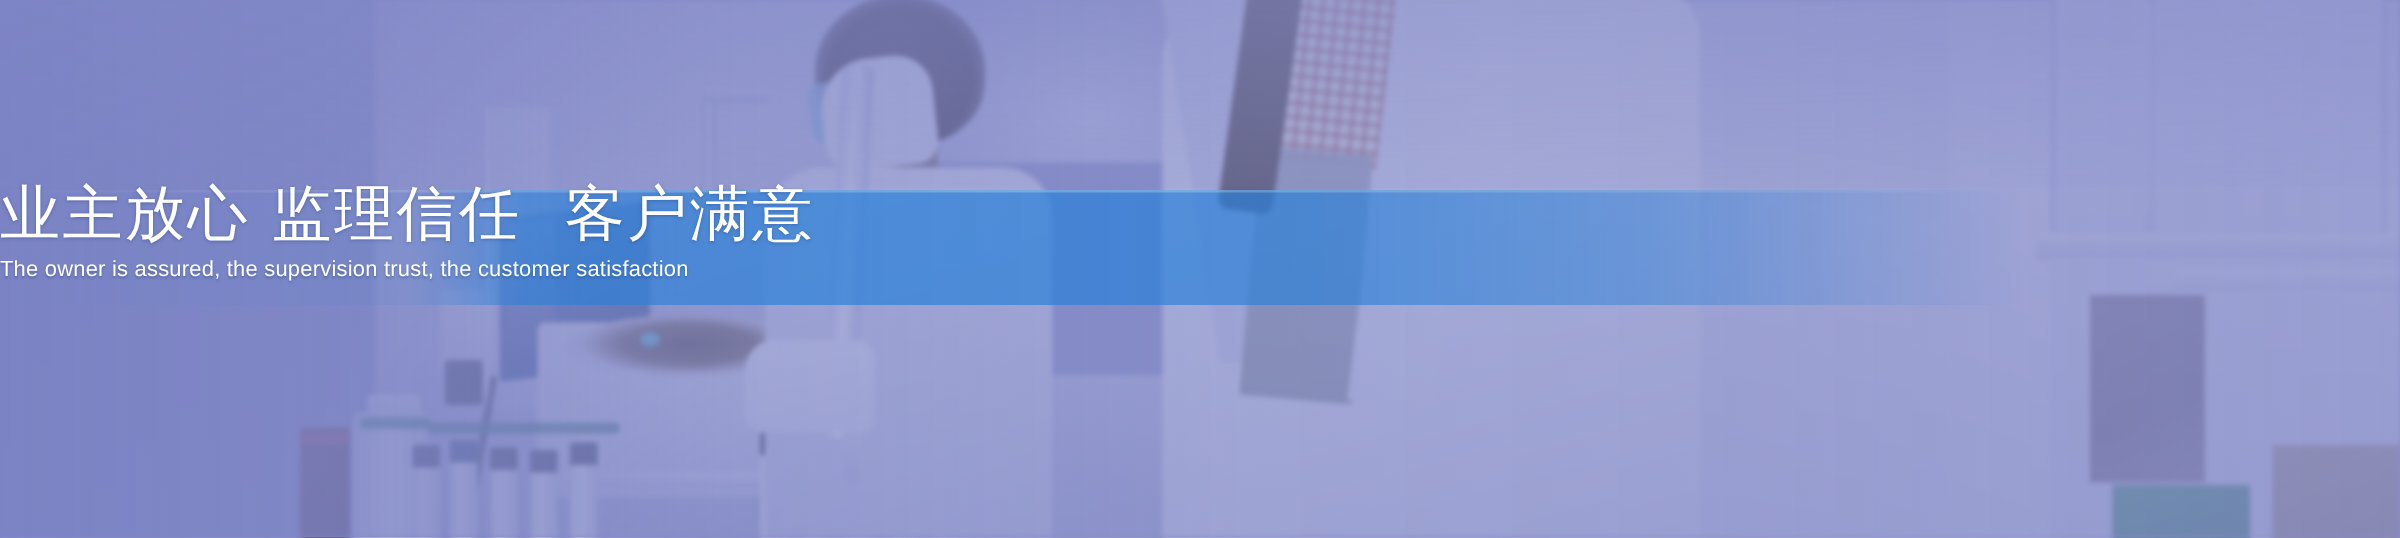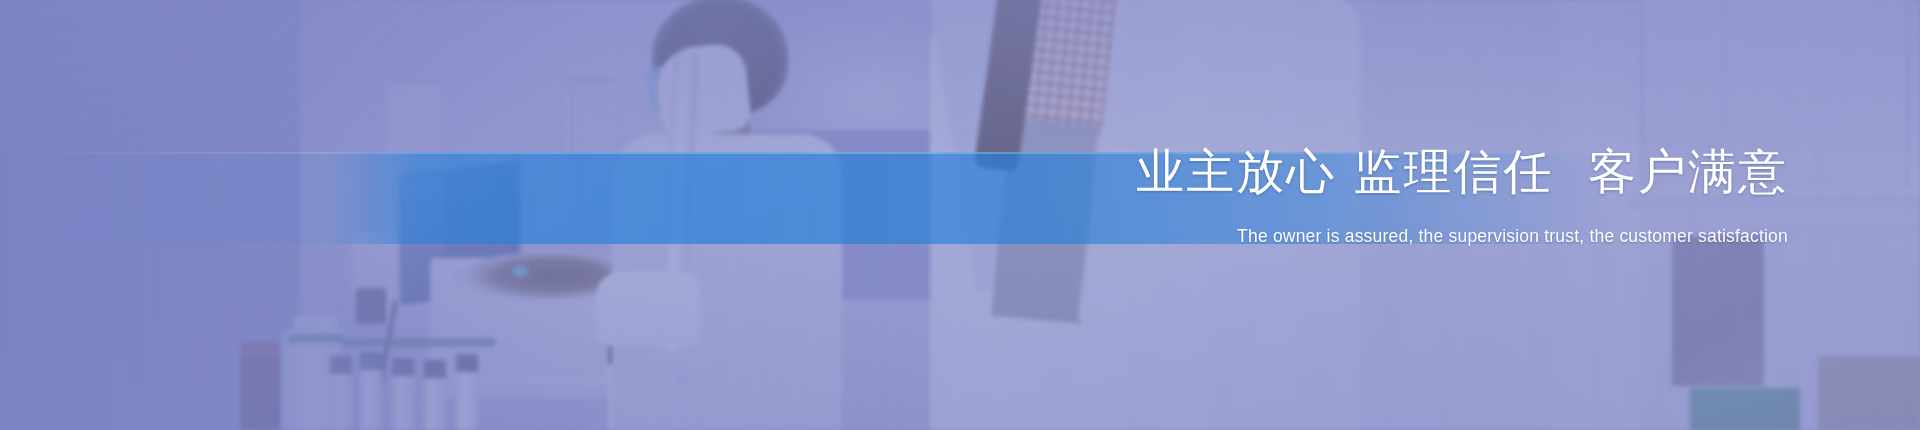--- a/index.html
+++ b/index.html
@@ -322,40 +322,40 @@
       rgba(255,255,255,0) 0px,
       rgba(255,255,255,.18) 420px,
       rgba(255,255,255,.26) 900px,
       rgba(255,255,255,.10) 1400px,
       rgba(255,255,255,0) 1620px);
   }
 
   
   .copy {
     position:absolute; left:0; top:140px; width:1788px;
-    text-align:right;
+    text-align:left;
     pointer-events:none;
   }
   .headline {
     color:#ffffff;
     font-size:48px;
     line-height:62px;
     font-weight:400;
     letter-spacing:2px;
     text-shadow:0 1px 3px rgba(20,50,100,.35);
     font-family:"DejaVu Sans","Liberation Sans",sans-serif;
     white-space:pre;
   }
   .subline {
     color:#ffffff;
     font-size:17.5px;
     line-height:26px;
     font-weight:400;
     letter-spacing:.2px;
-    margin-top:21px;
+    margin-top:0;
     text-shadow:0 1px 2px rgba(20,50,100,.35);
     font-family:"Liberation Sans",sans-serif;
   }
 </style>
 </head>
 <body>
 
 <div id="banner">
 
   <div class="scene">

